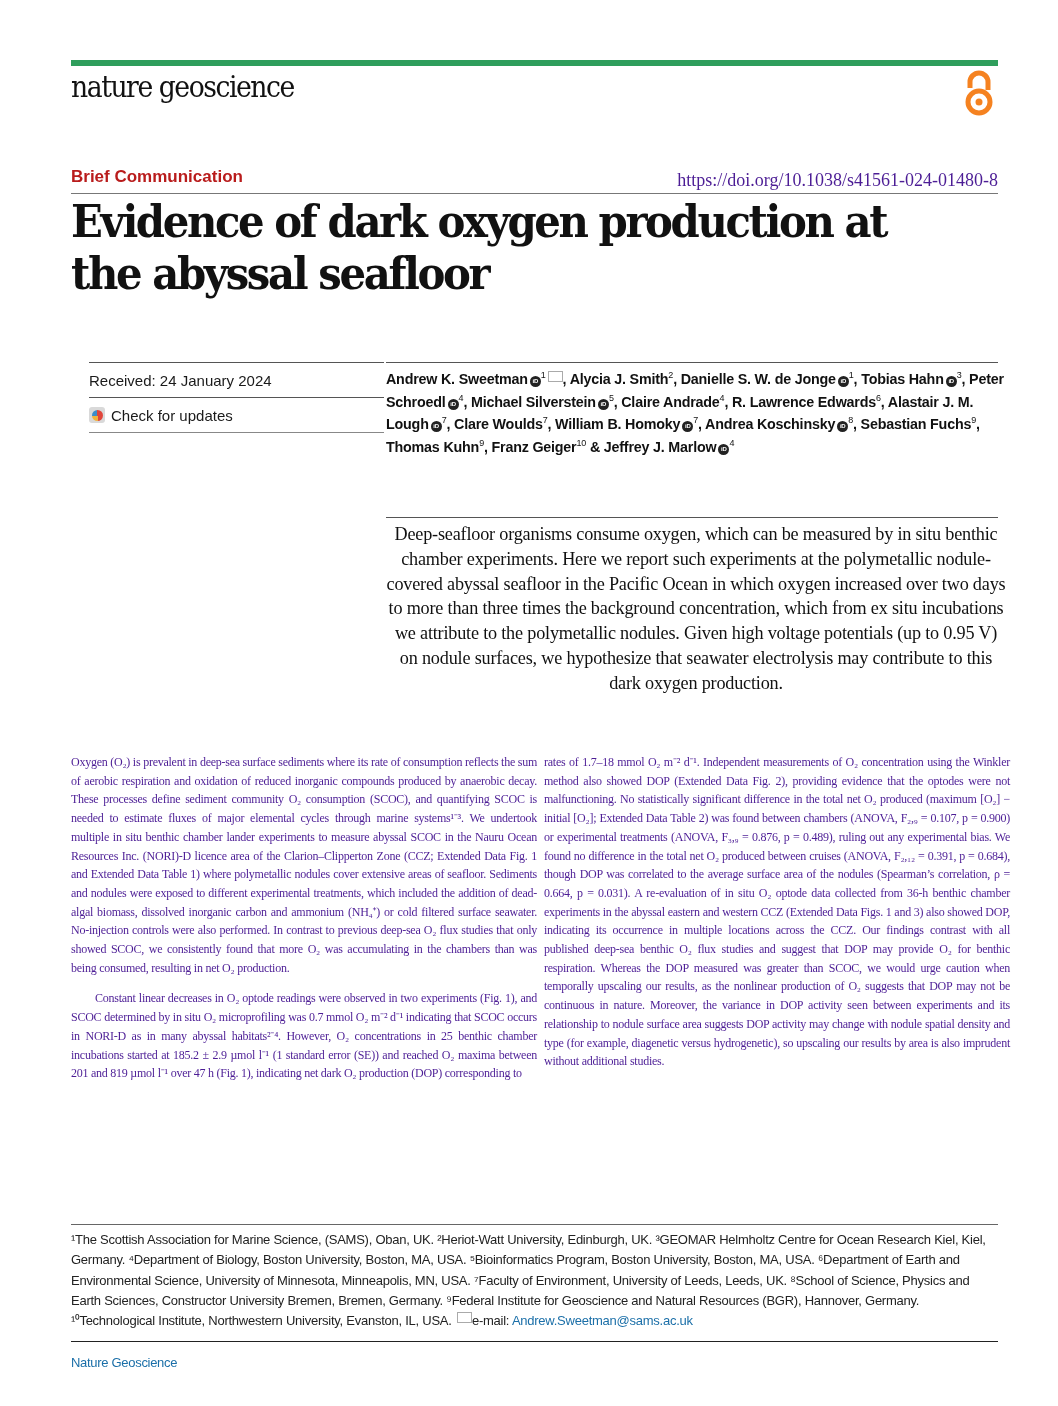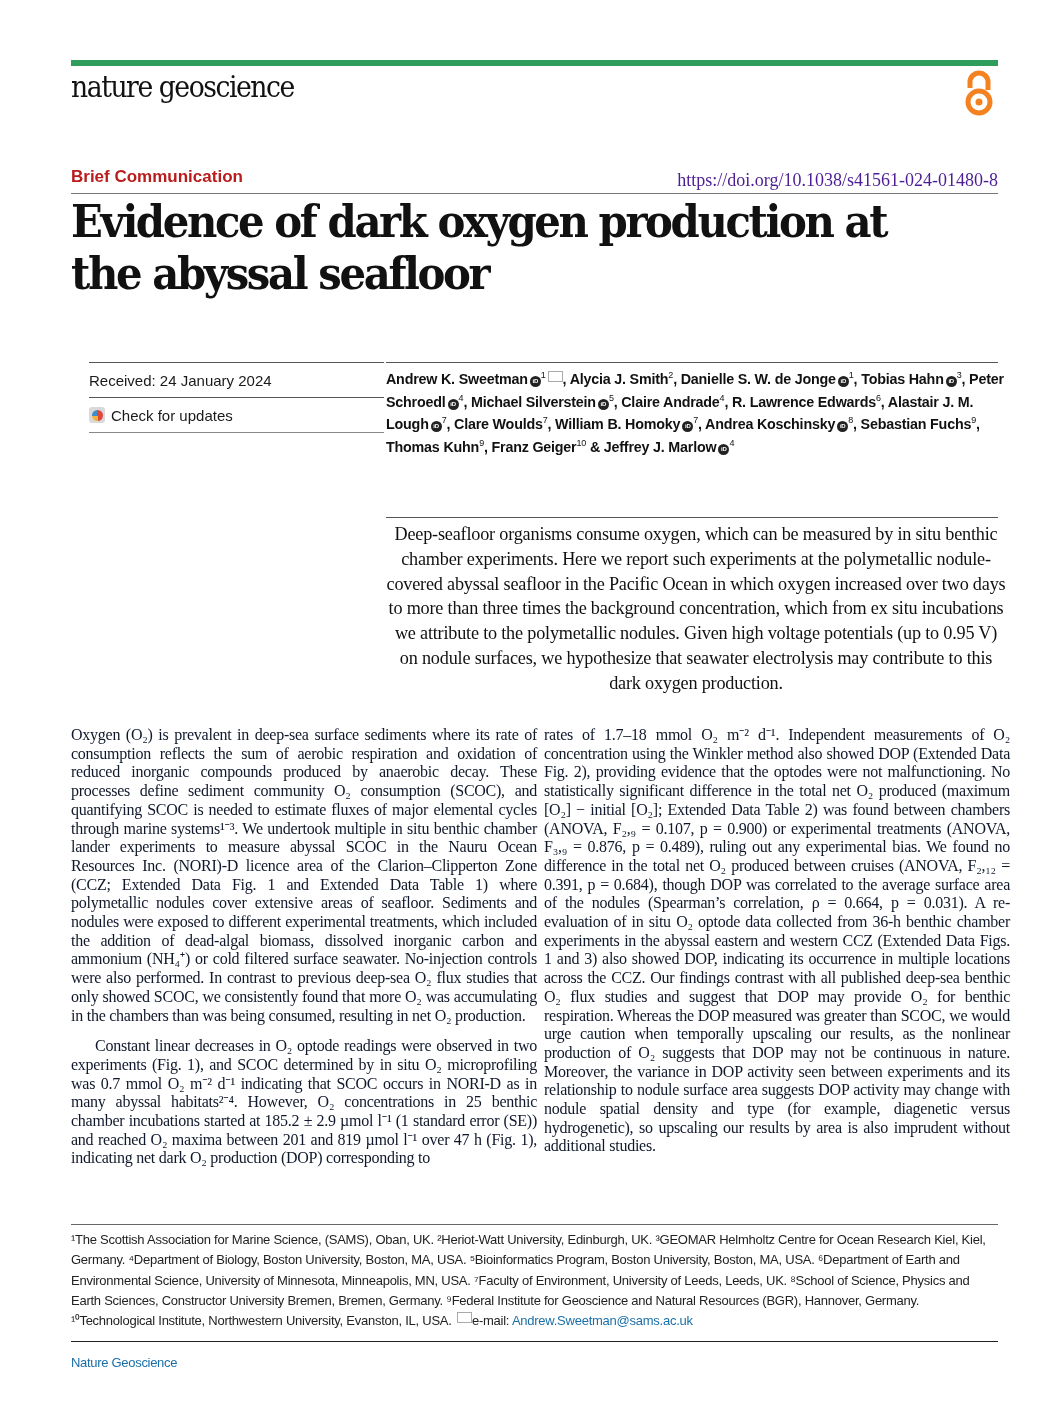--- a/index.html
+++ b/index.html
@@ -18,21 +18,21 @@
   .meta-row.serif { font-family: "Liberation Serif", serif; }
   .cfu-icon { width: 16px; height: 16px; border-radius: 3px; background: #d9d9d9; display: inline-flex; align-items: center; justify-content: center; margin-right: 6px; }
   .cfu-icon span { width: 11px; height: 11px; border-radius: 50%; background: conic-gradient(#e0463b 0 50%, #f2b33d 50% 75%, #3c8dcb 75% 100%); display: block; }
   .rule-authors { left: 386px; top: 362px; width: 612px; height: 1px; background: #555; }
   .authors { left: 386px; top: 368px; width: 620px; font-family: "Liberation Sans", sans-serif; font-weight: bold; font-size: 14.3px; line-height: 22.7px; color: #111; letter-spacing: -0.2px; }
   .orcid { display: inline-block; width: 11px; height: 11px; border-radius: 50%; background: #222; color: #fff; font-size: 6px; line-height: 11px; text-align: center; vertical-align: 1px; margin-left: 2px; font-weight: bold; }
   .authors sup { font-size: 9px; font-weight: normal; }
   .mail { display: inline-block; width: 13px; height: 9px; border: 1px solid #aaa; vertical-align: 2px; margin-left: 2px; position: relative; }
   .rule-abstract { left: 386px; top: 517px; width: 612px; height: 1px; background: #555; }
   .abstract { left: 386px; top: 522px; width: 620px; font-family: "Liberation Serif", serif; font-size: 18.2px; line-height: 24.8px; color: #111; letter-spacing: -0.2px; text-align: center; }
-  .col { top: 726px; width: 466px; font-family: "Liberation Serif", serif; font-size: 16px; line-height: 18.7px; color: #0f172a; text-align: justify; letter-spacing: -0.25px; }
+  .col { top: 753px; width: 466px; font-family: "Liberation Serif", serif; font-size: 12px; line-height: 18.7px; color: #4c1d95; text-align: justify; letter-spacing: -0.25px; }
   .col p { margin: 0; }
   .col p.indent { text-indent: 24px; margin-top: 12px; }
   .col1 { left: 71px; }
   .col2 { left: 544px; }
   .link { color: #1b6fa8; }
   .rule-affil { left: 71px; top: 1224px; width: 927px; height: 1px; background: #666; }
   .affil { left: 71px; top: 1230px; width: 930px; font-family: "Liberation Sans", sans-serif; font-size: 13px; line-height: 20.3px; color: #222; letter-spacing: -0.25px; }
   .rule-bottom { left: 71px; top: 1341px; width: 927px; height: 1px; background: #222; }
   .footer { left: 71px; top: 1355px; font-family: "Liberation Sans", sans-serif; font-size: 13px; color: #1b6fa8; letter-spacing: -0.3px; }
   sub, sup { line-height: 0; }

